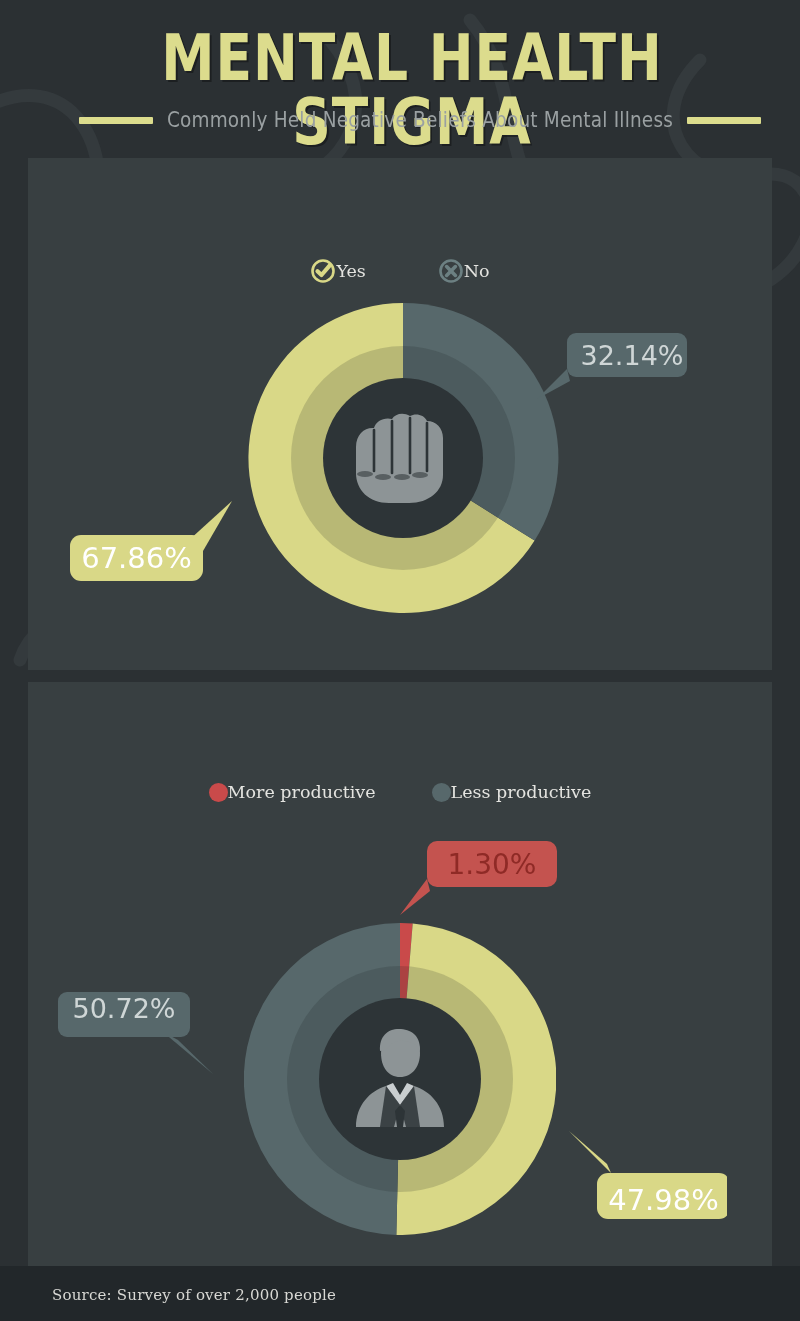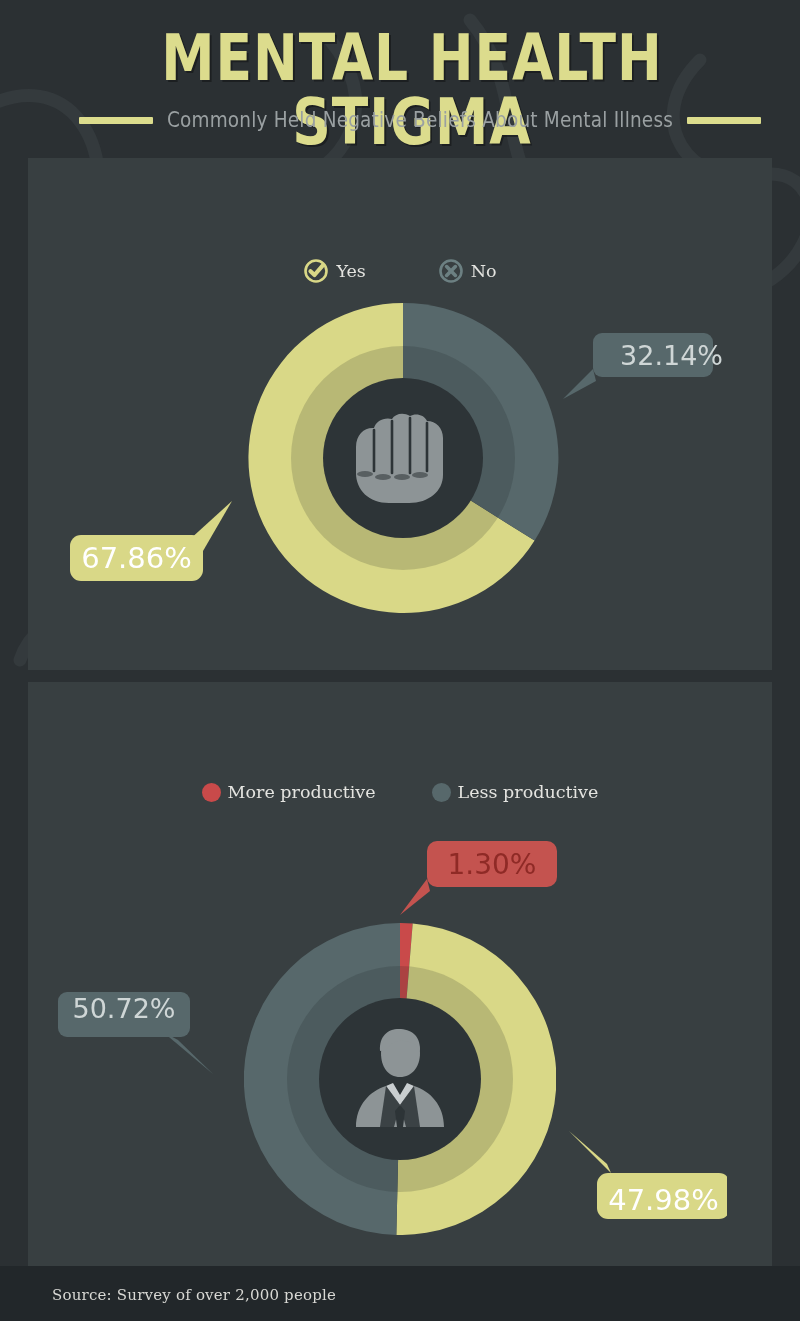--- a/index.html
+++ b/index.html
@@ -44,21 +44,21 @@
   #panel-workplace { top:682px;  height:584px; }
 
   .q-title {
     position:absolute; left:0; width:744px; text-align:center;
     font-family:"DejaVu Serif","Liberation Serif", serif; font-weight:bold;
     font-size:19.5px; line-height:27px; color:#f2f2ee;
   }
 
   
   .legend { position:absolute; left:0; width:744px; display:flex; justify-content:center; align-items:center; }
-  .legend-item { display:flex; align-items:center; gap:7px; }
+  .legend-item { display:flex; align-items:center; }
   .legend-label {
     font-family:"DejaVu Serif","Liberation Serif", serif;
     font-size:17.5px; color:#e4e4e0; white-space:nowrap;
   }
   .legend-dot { width:19px; height:19px; border-radius:50%; display:block; }
 
   
   .chart-wrap { position:absolute; z-index:2; }
 
   
@@ -166,21 +166,21 @@
     </g>
     <g fill="#2d3437" opacity="0.55">
       <ellipse cx="-38" cy="13" rx="8" ry="3"></ellipse>
       <ellipse cx="-20" cy="16" rx="8" ry="3"></ellipse>
       <ellipse cx="-1" cy="16" rx="8" ry="3"></ellipse>
       <ellipse cx="17" cy="14" rx="8" ry="3"></ellipse>
     </g>
   </g>
 </svg>
 
-<div class="callout" style="left:593px; top:333px; width:130px; height:44px;justify-content:flex-end;">
+<div class="callout" style="left:567px; top:333px; width:130px; height:44px;">
   <svg width="150" height="70" viewBox="0 0 150 70" style="position:absolute; left:-30px; top:0;">
     <path d="M30,36 L0,66 L33,48 Z" fill="#57686b"></path>
     <rect x="30" y="0" width="120" height="44" rx="9" fill="#57686b"></rect>
   </svg>
   <span class="callout-text" style="font-size:27px; color:#cfd6d6;">32.14%</span>
 </div>
 
 <div class="callout" style="left:70px; top:535px; width:133px; height:46px;">
   <svg width="175" height="100" viewBox="0 0 175 100" style="position:absolute; left:0; top:-36px;">
     <path d="M118,42 L162,2 L133,52 Z" fill="#d9d887"></path>

